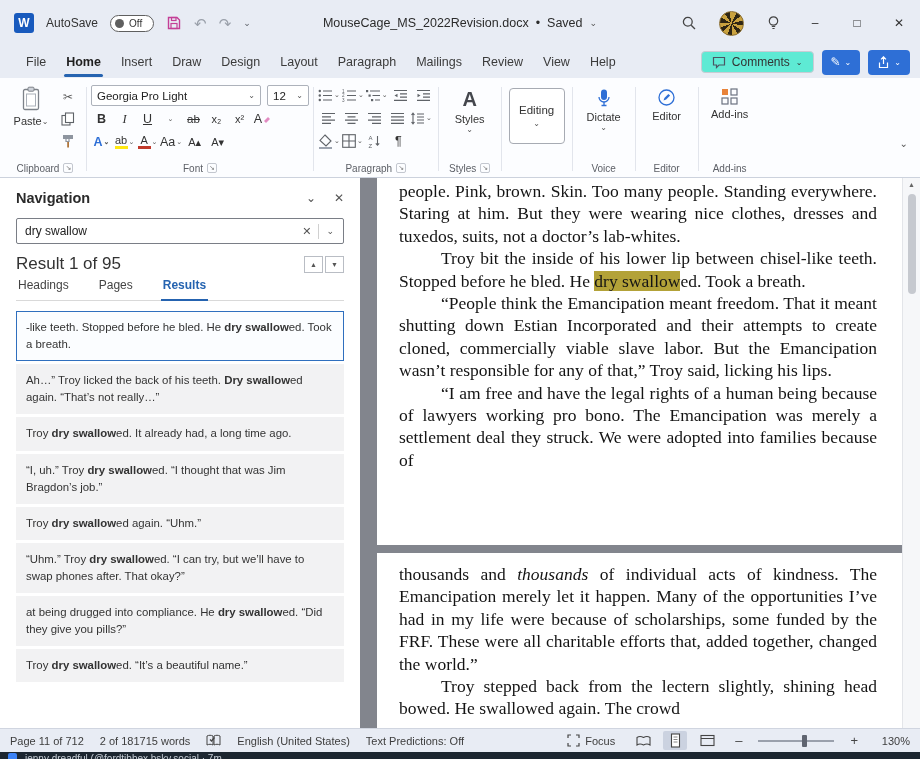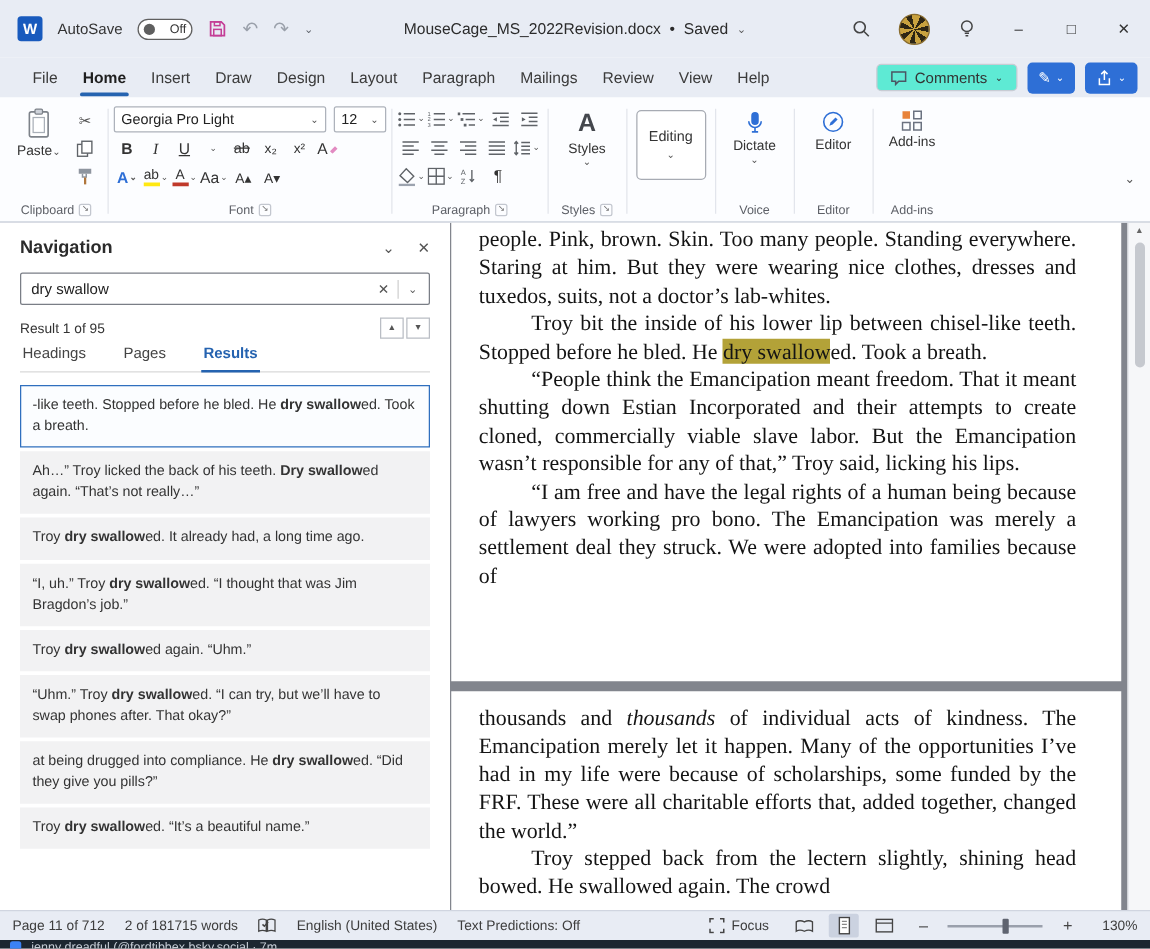--- a/index.html
+++ b/index.html
@@ -8,21 +8,21 @@
   .app { width:920px; height:759px; display:flex; flex-direction:column; }
 
   
   .titlebar { height:46px; background:#e8ecf4; display:flex; align-items:center;
     padding-left:14px; position:relative; flex:none; }
   .tb-left { display:flex; align-items:center; gap:12px; }
   .word-logo { width:20px; height:20px; background:#185abd; color:#fff; font-size:12px;
     font-weight:bold; display:flex; align-items:center; justify-content:center; border-radius:3px; }
   .autosave-label { font-size:12px; color:#333; }
   .toggle { width:44px; height:17px; border:1px solid #5f5f5f; border-radius:9px; background:#fff;
-    display:flex; align-items:center; padding:0 4px; gap:5px; cursor:pointer;justify-content:space-between; }
+    display:flex; align-items:center; padding:0 4px; gap:5px; cursor:pointer; }
   .knob { width:9px; height:9px; border-radius:50%; background:#5f5f5f; }
   .toggle-text { font-size:10px; color:#333; }
   .tb-icon { font-size:15px; color:#5a5e66; line-height:1; }
   .tb-icon.dim { color:#9aa0aa; }
   .tb-chev { font-size:9px; color:#5a5e66; }
   .tb-title { position:absolute; left:50%; transform:translateX(-50%); font-size:12.5px;
     color:#2b2b2b; display:flex; gap:7px; align-items:center; }
   .tb-title .chev { font-size:9px; color:#555; }
   .tb-right { margin-left:auto; display:flex; align-items:center; height:100%; }
   .tb-btn { width:42px; height:100%; display:flex; align-items:center; justify-content:center; }
@@ -103,35 +103,35 @@
   .nav-hicons { display:flex; gap:18px; color:#555; font-size:12px; }
   .nav-hicons span { cursor:pointer; }
   .search-box { margin-top:12px; height:26px; border:1px solid #7a7e86; border-radius:2px;
     display:flex; align-items:center; padding:0 2px 0 8px; background:#fff; }
   .search-input { flex:1; border:none; outline:none; font-size:12px; color:#222;
     font-family:inherit; background:transparent; }
   .sbx { font-size:11px; color:#555; padding:0 7px; cursor:pointer; }
   .sbsep { width:1px; height:15px; background:#d0d0d0; }
   .sbchev { font-size:9px; color:#555; padding:0 7px; cursor:pointer; }
   .result-row { margin-top:10px; display:flex; align-items:center; }
-  .result-count { font-size:11px; color:#333; flex:1; }
+  .result-count { font-size:17px; color:#333; flex:1; }
   .rr-btns { display:flex; gap:2px; }
   .rr-btn { width:19px; height:17px; border:1px solid #b9bdc4; background:#fff; font-size:7px;
     color:#555; display:flex; align-items:center; justify-content:center; cursor:pointer; }
   .nav-tabs { display:flex; gap:26px; border-bottom:1px solid #d9d9d9; }
   .navtab { font-size:12px; color:#444; padding:4px 2px 7px; cursor:pointer; }
   .navtab.active { color:#2563b0; font-weight:600; border-bottom:2.5px solid #2563b0;
     margin-bottom:-1px; }
   .results-list { margin-top:10px; overflow:hidden; flex:1; }
   .result-item { background:#f2f2f3; padding:7px 9px; font-size:11.4px; line-height:1.5;
     color:#333; margin-bottom:3px; border:1px solid transparent; cursor:pointer; }
   .result-item .b { font-weight:700; }
   .result-item.selected { background:#fbfdff; border:1.5px solid #2f6fbe; }
 
-  .canvas { flex:1; position:relative; overflow:hidden; }
+  .canvas { flex:1; position:relative; overflow:hidden;padding-left:16px; }
   .page { background:#fff; width:536px; margin-left:1px; padding:2px 36px 0 22px; }
   .page p { font-family:"Liberation Serif","DejaVu Serif",serif; font-size:17.5px;
     line-height:22.4px; text-align:justify; color:#141414; }
   .page p.indent { text-indent:42px; }
   .hl { background:#b3a238; }
   .it { font-style:italic; }
   .page1 { height:367px; overflow:hidden; }
   .page2 { margin-top:8px; height:175px; padding-top:10px; overflow:hidden; }
   .scrollbar { width:18px; background:#f6f7f9; border-left:1px solid #e3e5e9; display:flex;
     flex-direction:column; align-items:center; padding-top:3px; flex:none; }

